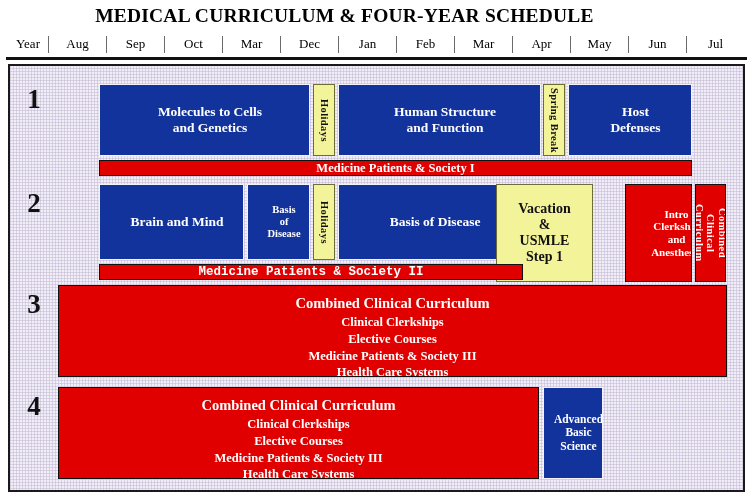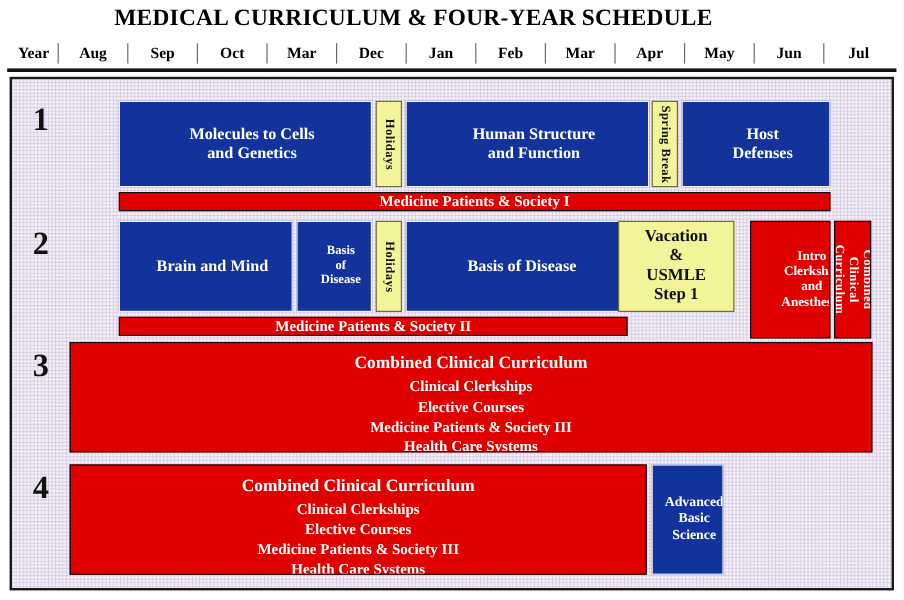--- a/index.html
+++ b/index.html
@@ -15,21 +15,21 @@
     text-align:center;font-size:19.5px;font-weight:600;color:#000;
     letter-spacing:.2px;line-height:28px;white-space:nowrap;
   }
 
   
   #month-header{
     position:absolute;left:8px;top:32px;width:737px;height:24px;
     display:flex;align-items:center;
   }
   .mh-cell{
-    flex:0 0 auto;text-align:center;font-size:13px;font-weight:700;
+    flex:0 0 auto;text-align:center;font-size:13px;font-weight:400;
     color:#000;position:relative;line-height:24px;
   }
   .mh-sep{
     flex:0 0 1px;width:1px;height:17px;background:#6b6b6b;
   }
   #header-rule{
     position:absolute;left:6px;top:57px;width:741px;height:3px;background:#111;
   }
 
   
@@ -150,30 +150,30 @@
       </div>
       <div class="blk blue" style="left: 235px; top: 116px; width: 63px; height: 76px;">
         <span class="lbl" style="font-size: 10.5px;">Basis<br>of<br>Disease</span>
       </div>
       <div class="blk yellow" style="left: 301px; top: 116px; width: 22px; height: 76px;">
         <span class="lbl-v vert" style="font-size: 10.5px;">Holidays</span>
       </div>
       <div class="blk blue" style="left: 326px; top: 116px; width: 183px; height: 76px;">
         <span class="lbl" style="font-size: 13.5px;">Basis of Disease</span>
       </div>
-      <div class="blk yellow" style="left: 503px; top: 116px; width: 97px; height: 76px;">
+      <div class="blk yellow" style="left: 484px; top: 116px; width: 97px; height: 98px;">
         <span class="lbl" style="font-size: 14px;">Vacation<br>&amp;<br>USMLE<br>Step 1</span>
       </div>
       <div class="blk red redk" style="left: 613px; top: 116px; width: 67px; height: 98px; padding-left: 36px;">
         <span class="lbl" style="font-size: 11px;">Intro<br>Clerkship<br>and<br>Anesthesia</span>
       </div>
       <div class="blk red redk" style="left: 683px; top: 116px; width: 31px; height: 98px;">
         <span class="lbl-v vert" style="font-size: 10.5px;">Combined<br>Clinical<br>Curriculum</span>
       </div>
-      <div class="blk red redk" style="left: 87px; top: 196px; width: 424px; height: 16px;">
+      <div class="blk red redk" style="left: 87px; top: 196px; width: 424px; height: 16px; font-family: Liberation Mono, monospace;">
         <span class="lbl" style="font-size: 12.5px;">Medicine Patients &amp; Society II</span>
       </div>
       <div class="year-num" style="left: 2px; top: 221px;">3</div>
       <div class="blk red redk" style="left: 46px; top: 217px; width: 669px; height: 92px; display: block;">
         <div class="ccc-body">
           <div class="ccc-head">Combined Clinical Curriculum</div>
           <div class="ccc-list">
             <div>Clinical Clerkships</div>
             <div>Elective Courses</div>
             <div>Medicine Patients &amp; Society III</div>

